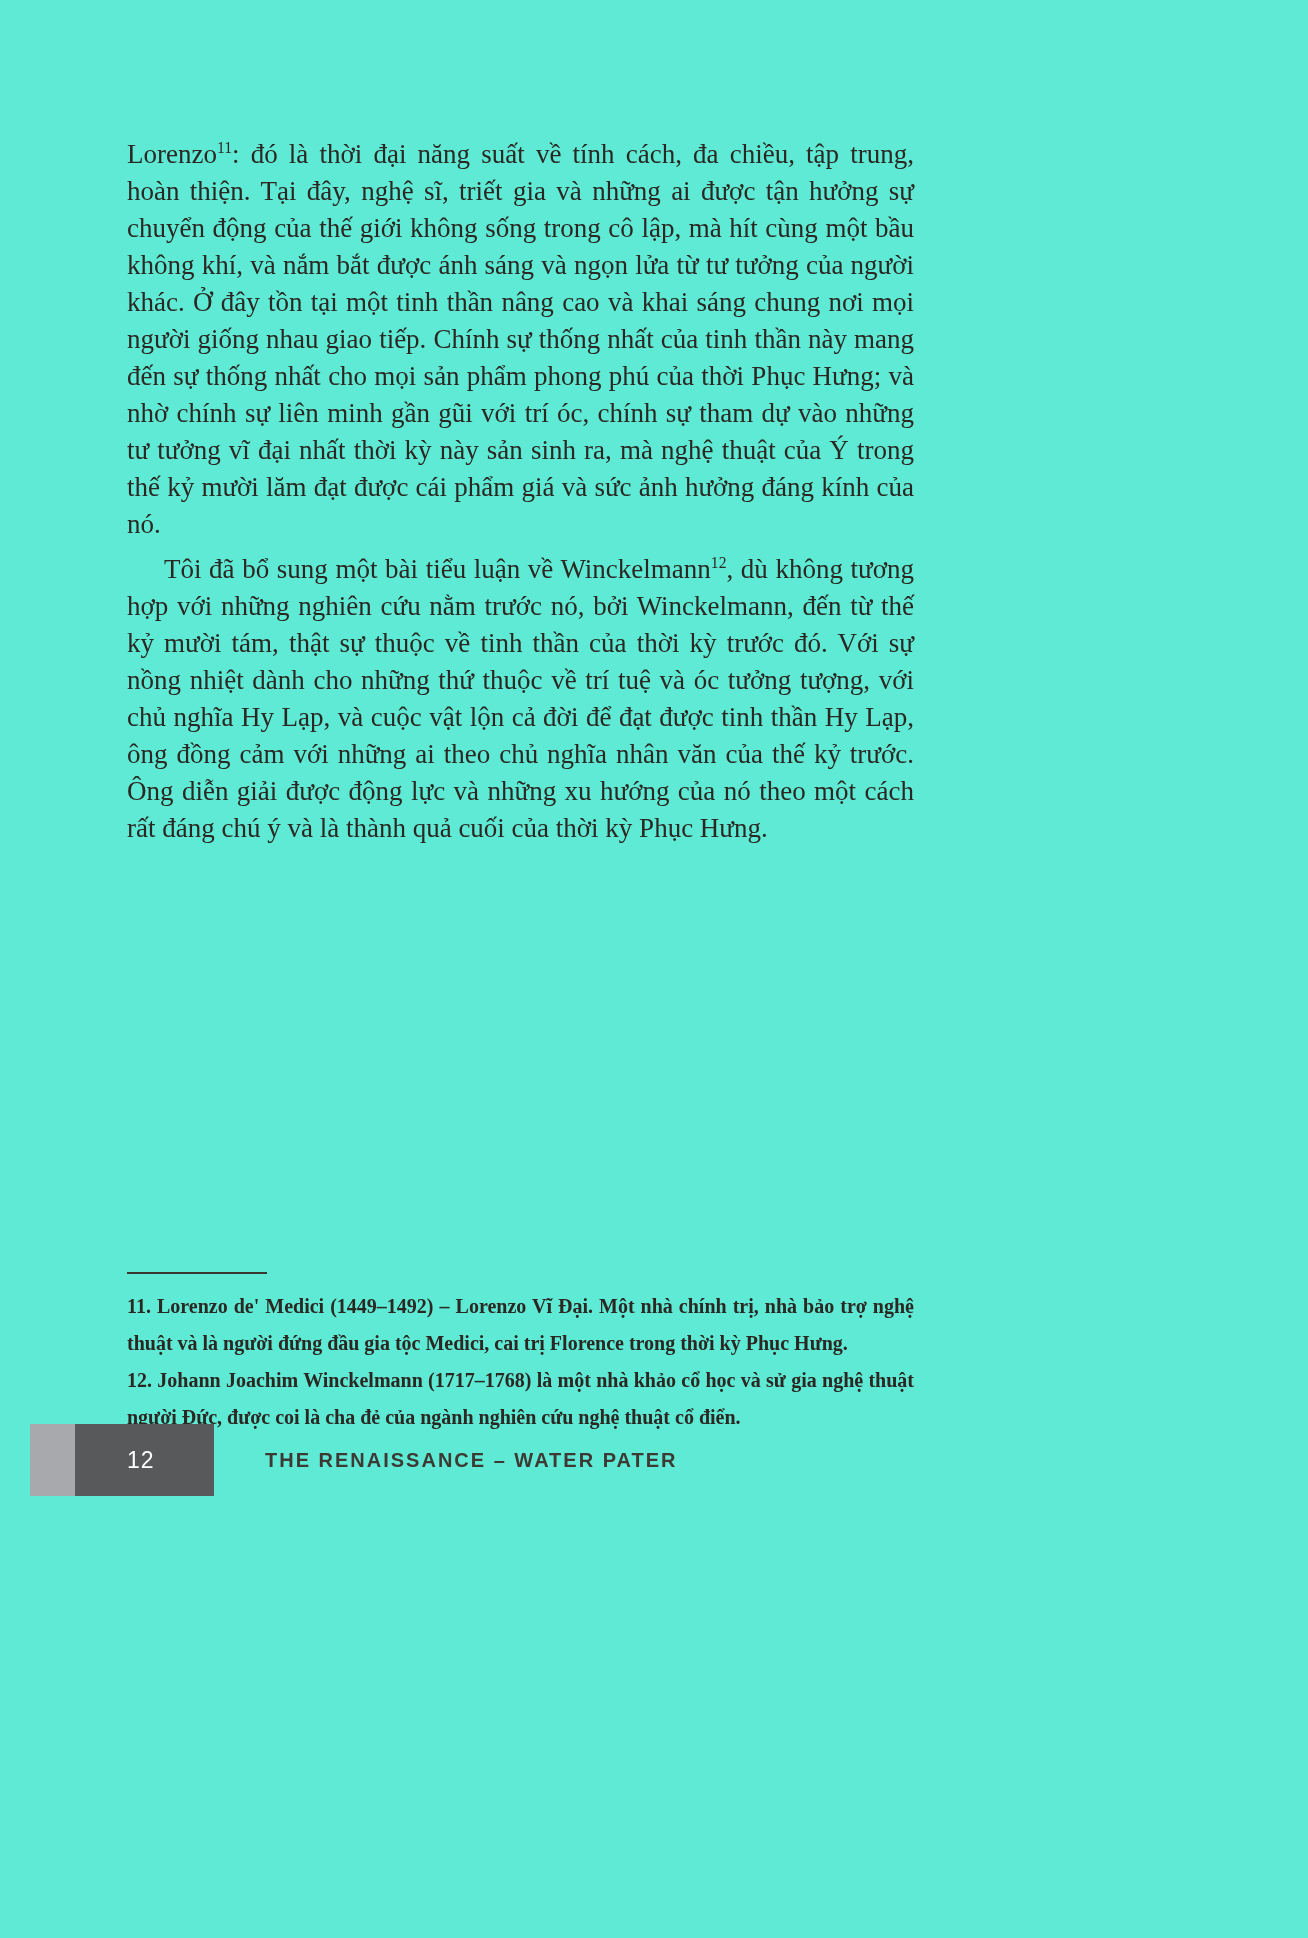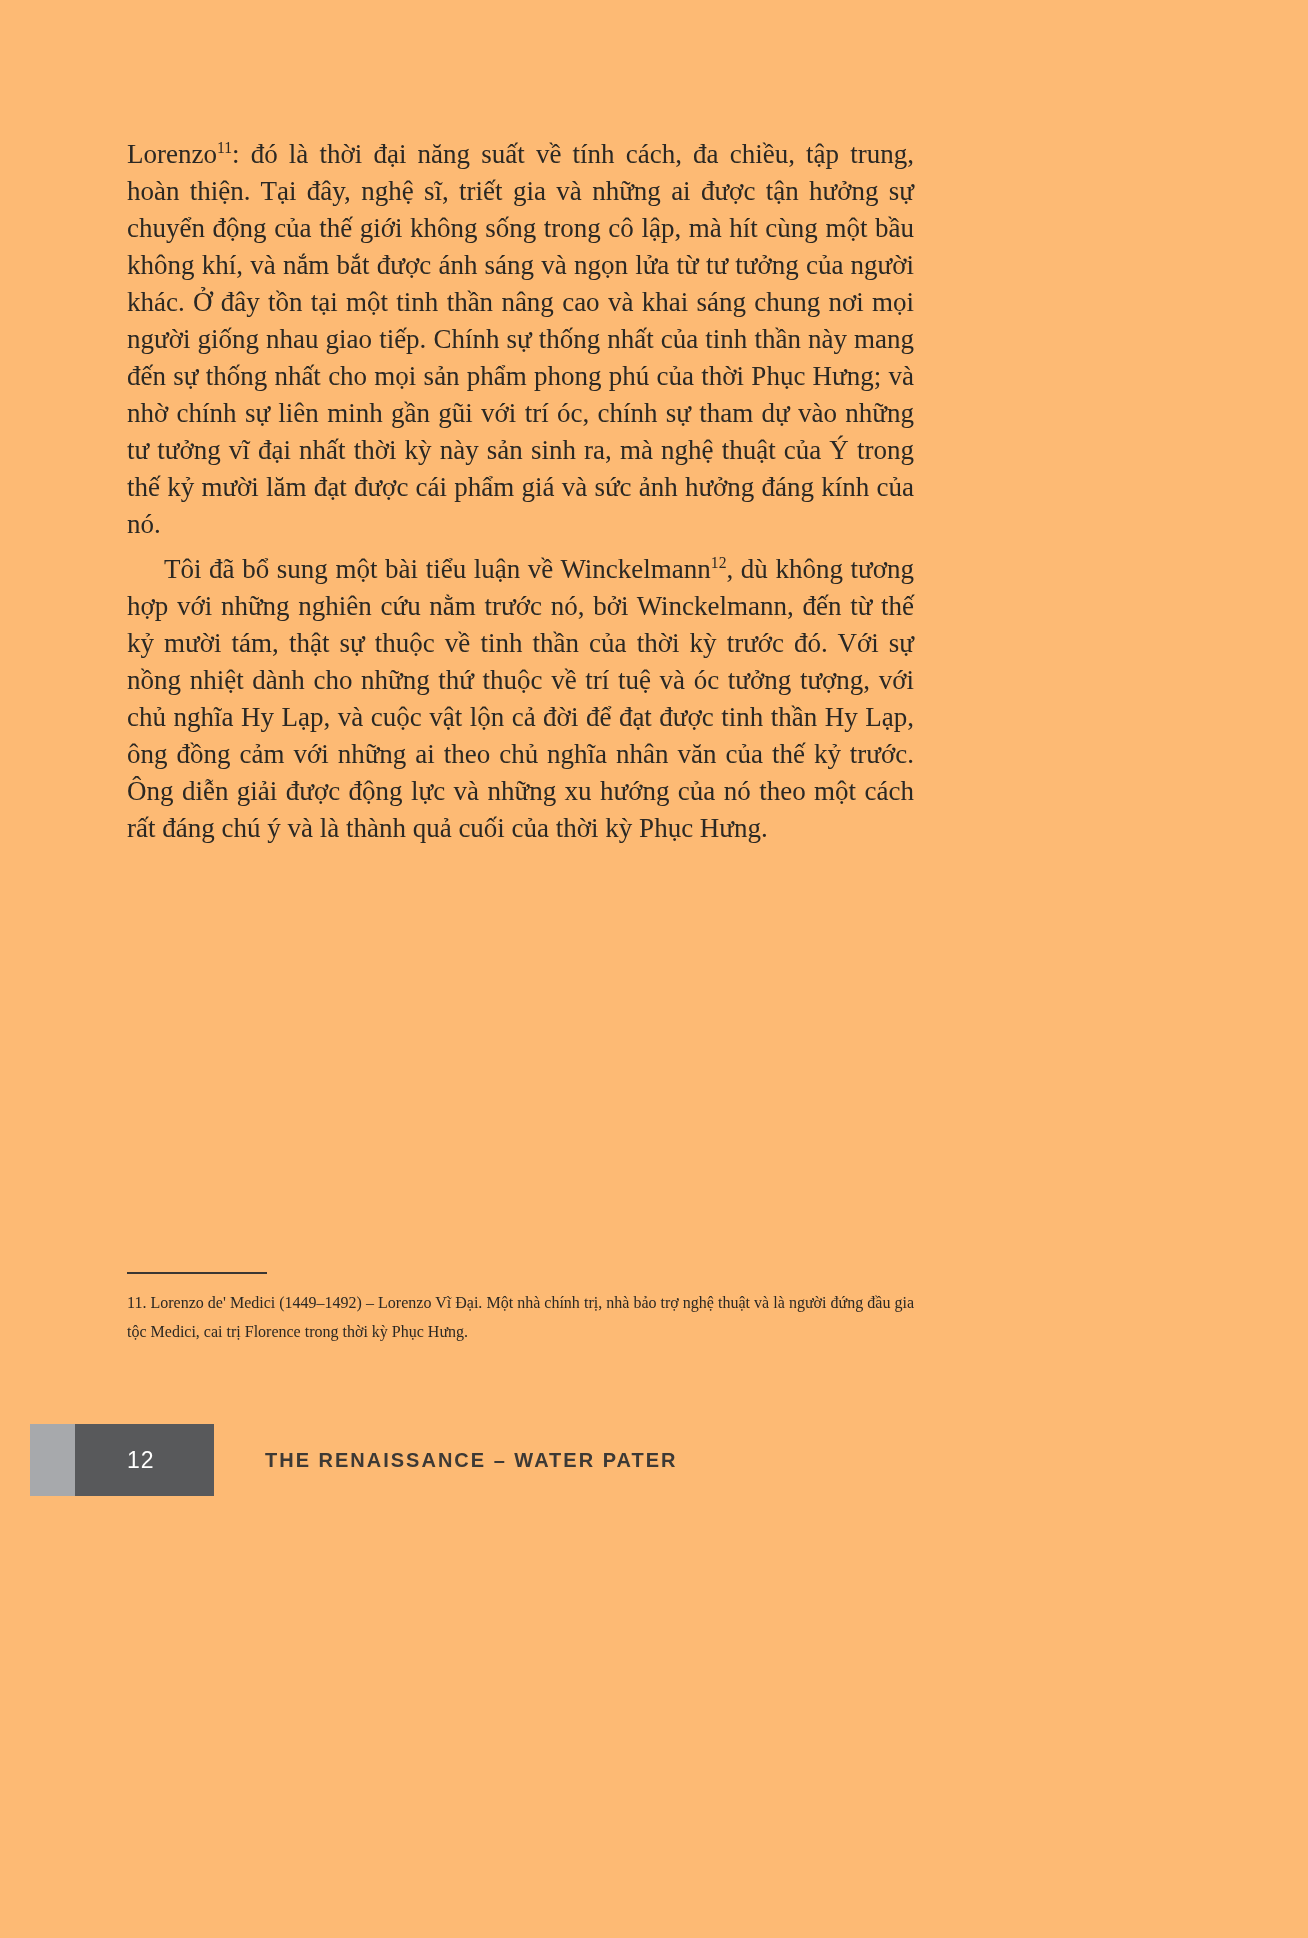--- a/index.html
+++ b/index.html
@@ -1,21 +1,21 @@
 <!DOCTYPE html>
 <html><head>
 <meta charset="utf-8">
 <style>
   * { margin: 0; padding: 0; box-sizing: border-box; }
   html, body { background: #e9e9e9; }
   .page {
     position: relative;
     width: 1308px;
     height: 1938px;
-    background: #fdba74;
+    background: #5eead4;
     font-family: "Liberation Serif", "DejaVu Serif", serif;
     color: #2b2823;
     overflow: hidden;
     margin: 0 auto;
   }
   .body-text {
     position: absolute;
     left: 127px;
     top: 136px;
     width: 787px;
@@ -37,24 +37,25 @@
     top: 1272px;
     width: 787px;
   }
   .footnote-rule {
     width: 140px;
     height: 2px;
     background: #3a3632;
     margin-bottom: 14px;
   }
   .footnote {
-    font-size: 16px;
-    line-height: 29px;
+    font-size: 20px;
+    line-height: 37px;
     text-align: justify;
     color: #2b2823;
+    font-weight: bold;
   }
   .page-footer {
     position: absolute;
     left: 0;
     top: 1424px;
     width: 1308px;
     height: 72px;
   }
   .footer-light-block {
     position: absolute;
@@ -102,20 +103,21 @@
 <div class="page">
 
   <main class="body-text">
     <p class="para"><span>Lorenzo</span><sup>11</sup><span>: đó là thời đại năng suất về tính cách, đa chiều, tập trung, hoàn thiện. Tại đây, nghệ sĩ, triết gia và những ai được tận hưởng sự chuyển động của thế giới không sống trong cô lập, mà hít cùng một bầu không khí, và nắm bắt được ánh sáng và ngọn lửa từ tư tưởng của người khác. Ở đây tồn tại một tinh thần nâng cao và khai sáng chung nơi mọi người giống nhau giao tiếp. Chính sự thống nhất của tinh thần này mang đến sự thống nhất cho mọi sản phẩm phong phú của thời Phục Hưng; và nhờ chính sự liên minh gần gũi với trí óc, chính sự tham dự vào những tư tưởng vĩ đại nhất thời kỳ này sản sinh ra, mà nghệ thuật của Ý trong thế kỷ mười lăm đạt được cái phẩm giá và sức ảnh hưởng đáng kính của nó.</span></p>
     <p class="para"><span>Tôi đã bổ sung một bài tiểu luận về Winckelmann</span><sup>12</sup><span>, dù không tương hợp với những nghiên cứu nằm trước nó, bởi Winckelmann, đến từ thế kỷ mười tám, thật sự thuộc về tinh thần của thời kỳ trước đó. Với sự nồng nhiệt dành cho những thứ thuộc về trí tuệ và óc tưởng tượng, với chủ nghĩa Hy Lạp, và cuộc vật lộn cả đời để đạt được tinh thần Hy Lạp, ông đồng cảm với những ai theo chủ nghĩa nhân văn của thế kỷ trước. Ông diễn giải được động lực và những xu hướng của nó theo một cách rất đáng chú ý và là thành quả cuối của thời kỳ Phục Hưng.</span></p>
   </main>
 
   <section class="footnotes">
     <div class="footnote-rule"></div>
     <p class="footnote">11. Lorenzo de' Medici (1449–1492) – Lorenzo Vĩ Đại. Một nhà chính trị, nhà bảo trợ nghệ thuật và là người đứng đầu gia tộc Medici, cai trị Florence trong thời kỳ Phục Hưng.</p>
+    <p class="footnote">12. Johann Joachim Winckelmann (1717–1768) là một nhà khảo cổ học và sử gia nghệ thuật người Đức, được coi là cha đẻ của ngành nghiên cứu nghệ thuật cổ điển.</p>
   </section>
 
   <footer class="page-footer">
     <div class="footer-light-block"></div>
     <div class="footer-dark-block">
       <span class="page-number">12</span>
     </div>
     <div class="running-title">THE RENAISSANCE – WATER PATER</div>
   </footer>
 

